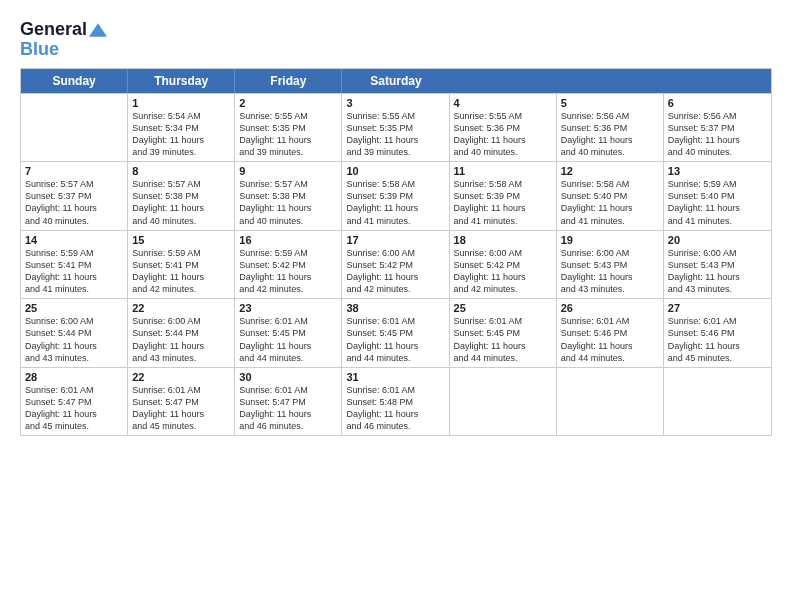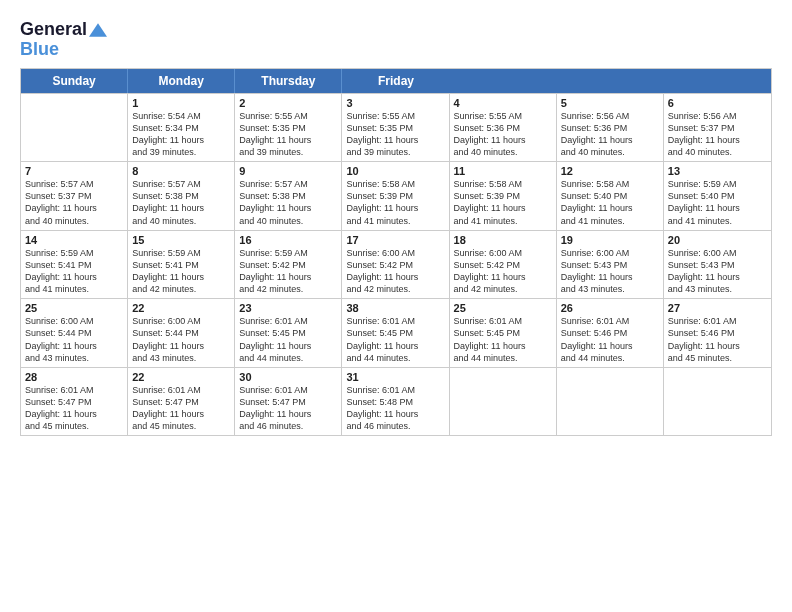--- a/index.html
+++ b/index.html
@@ -123,23 +123,23 @@
     </div>
     <div class="title-block">
       <div class="cal-title"></div>
       <div class="cal-subtitle"></div>
     </div>
   </div>
 
   <div class="calendar">
     <div class="cal-header-row">
     <div class="cal-header-cell">Sunday</div>
-        <div class="cal-header-cell">Monday</div>
         <div class="cal-header-cell">Thursday</div>
         <div class="cal-header-cell">Friday</div>
+        <div class="cal-header-cell">Saturday</div>
       </div>
     <div class="cal-body">
     <div class="cal-row">
           <div class="cal-cell empty"></div>
           <div class="cal-cell">
             <div class="day-num">1</div>
             <div class="day-info" style="white-space: pre-line;">Sunrise: 5:54 AM
 Sunset: 5:34 PM
 Daylight: 11 hours
 and 39 minutes.</div>

